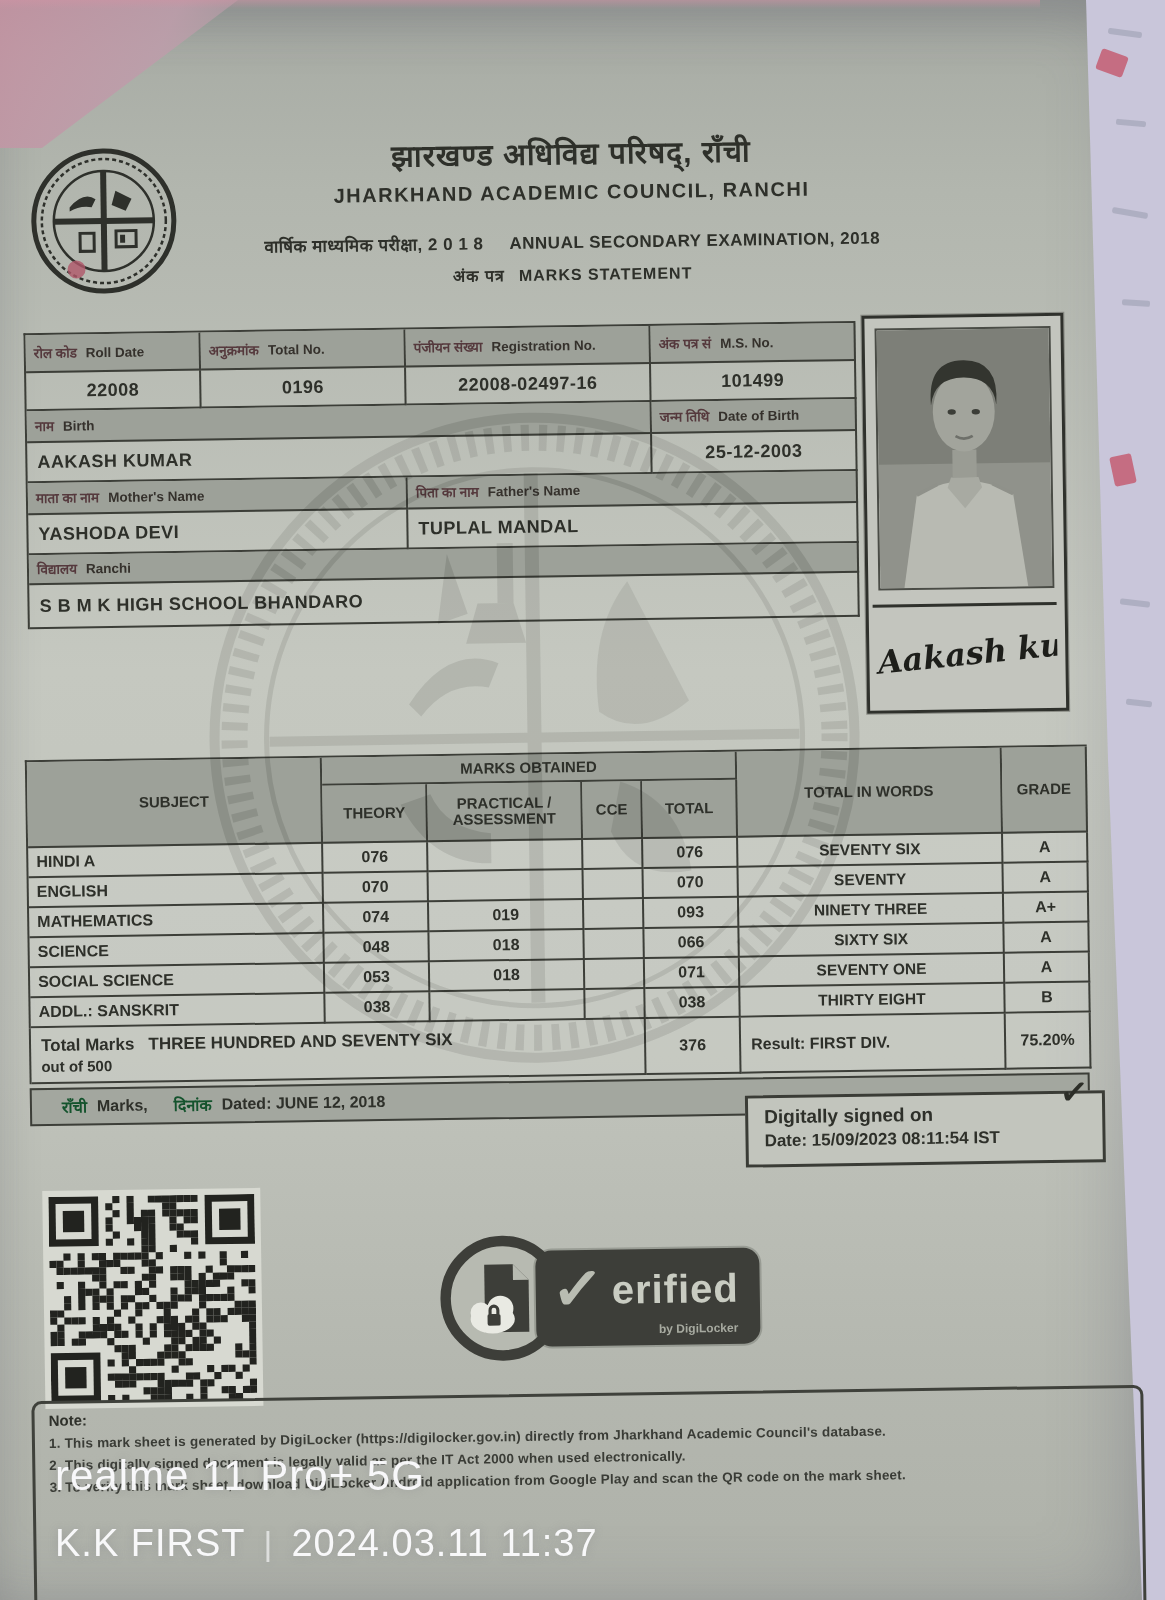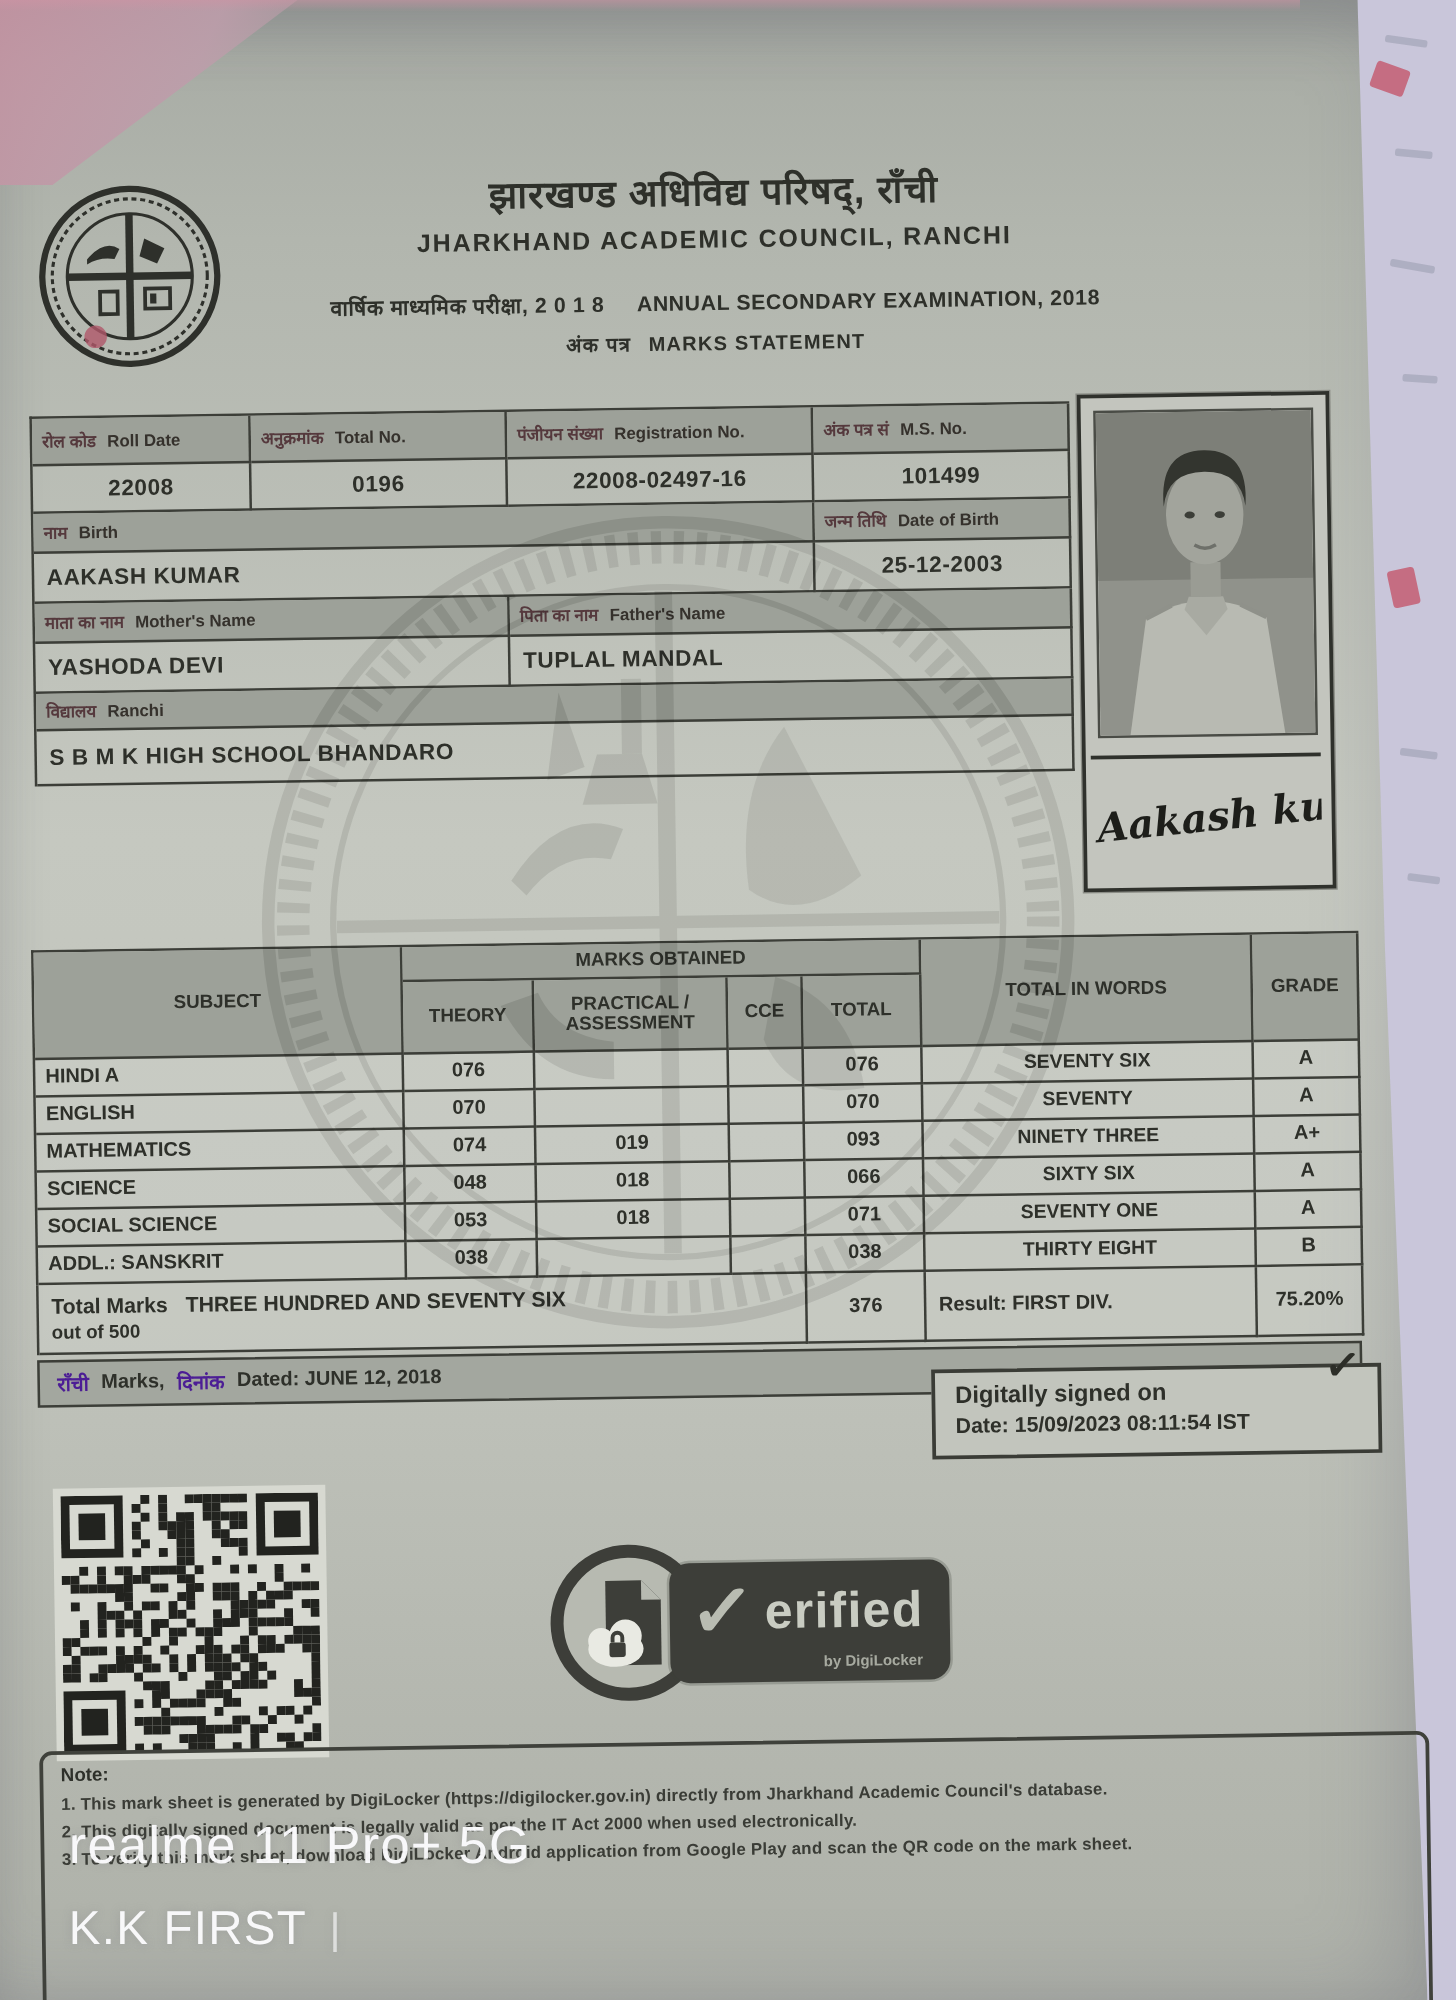--- a/index.html
+++ b/index.html
@@ -83,21 +83,21 @@
   .tc.lbl{flex-direction:column;align-items:flex-start;justify-content:center;padding-left:10px;font-size:17px;}
   .tc.lbl .l2{font-size:15px;margin-top:2px;}
   .tc.res{justify-content:flex-start;padding-left:10px;}
   
   .datebar{
     position:absolute;left:25px;top:1080px;width:1060px;height:38px;
     border:2px solid #3c3e38;background:#a3a79f;
     display:flex;align-items:center;gap:10px;padding-left:14px;box-sizing:border-box;
     font-weight:bold;font-size:16px;
   }
-  .datebar .hi{color:#4c1d95;}
+  .datebar .hi{color:#14532d;margin-left:16px;}
   
   .dsbox{
     position:absolute;left:740px;top:1098px;width:360px;height:72px;
     border:3px solid #3a3c36;background:#c2c5bd;
     padding:8px 0 0 16px;box-sizing:border-box;
   }
   .dsbox .l1{font-weight:bold;font-size:19px;}
   .dsbox .l2{font-weight:bold;font-size:17px;margin-top:3px;}
   .dsbox .chk{position:absolute;right:14px;top:-22px;font-size:34px;font-weight:bold;color:#2c2e28;transform:rotate(6deg);}
   
@@ -692,13 +692,14 @@
       </g>
     </svg>
   </div>
 
 </div>
 
 <div class="cam1">realme 11 Pro+ 5G</div>
 <div class="cam2">
   <span>K.K FIRST</span>
   <span class="sep">|</span>
+  <span>2024.03.11 11:37</span>
 </div>
 
 </body></html>

